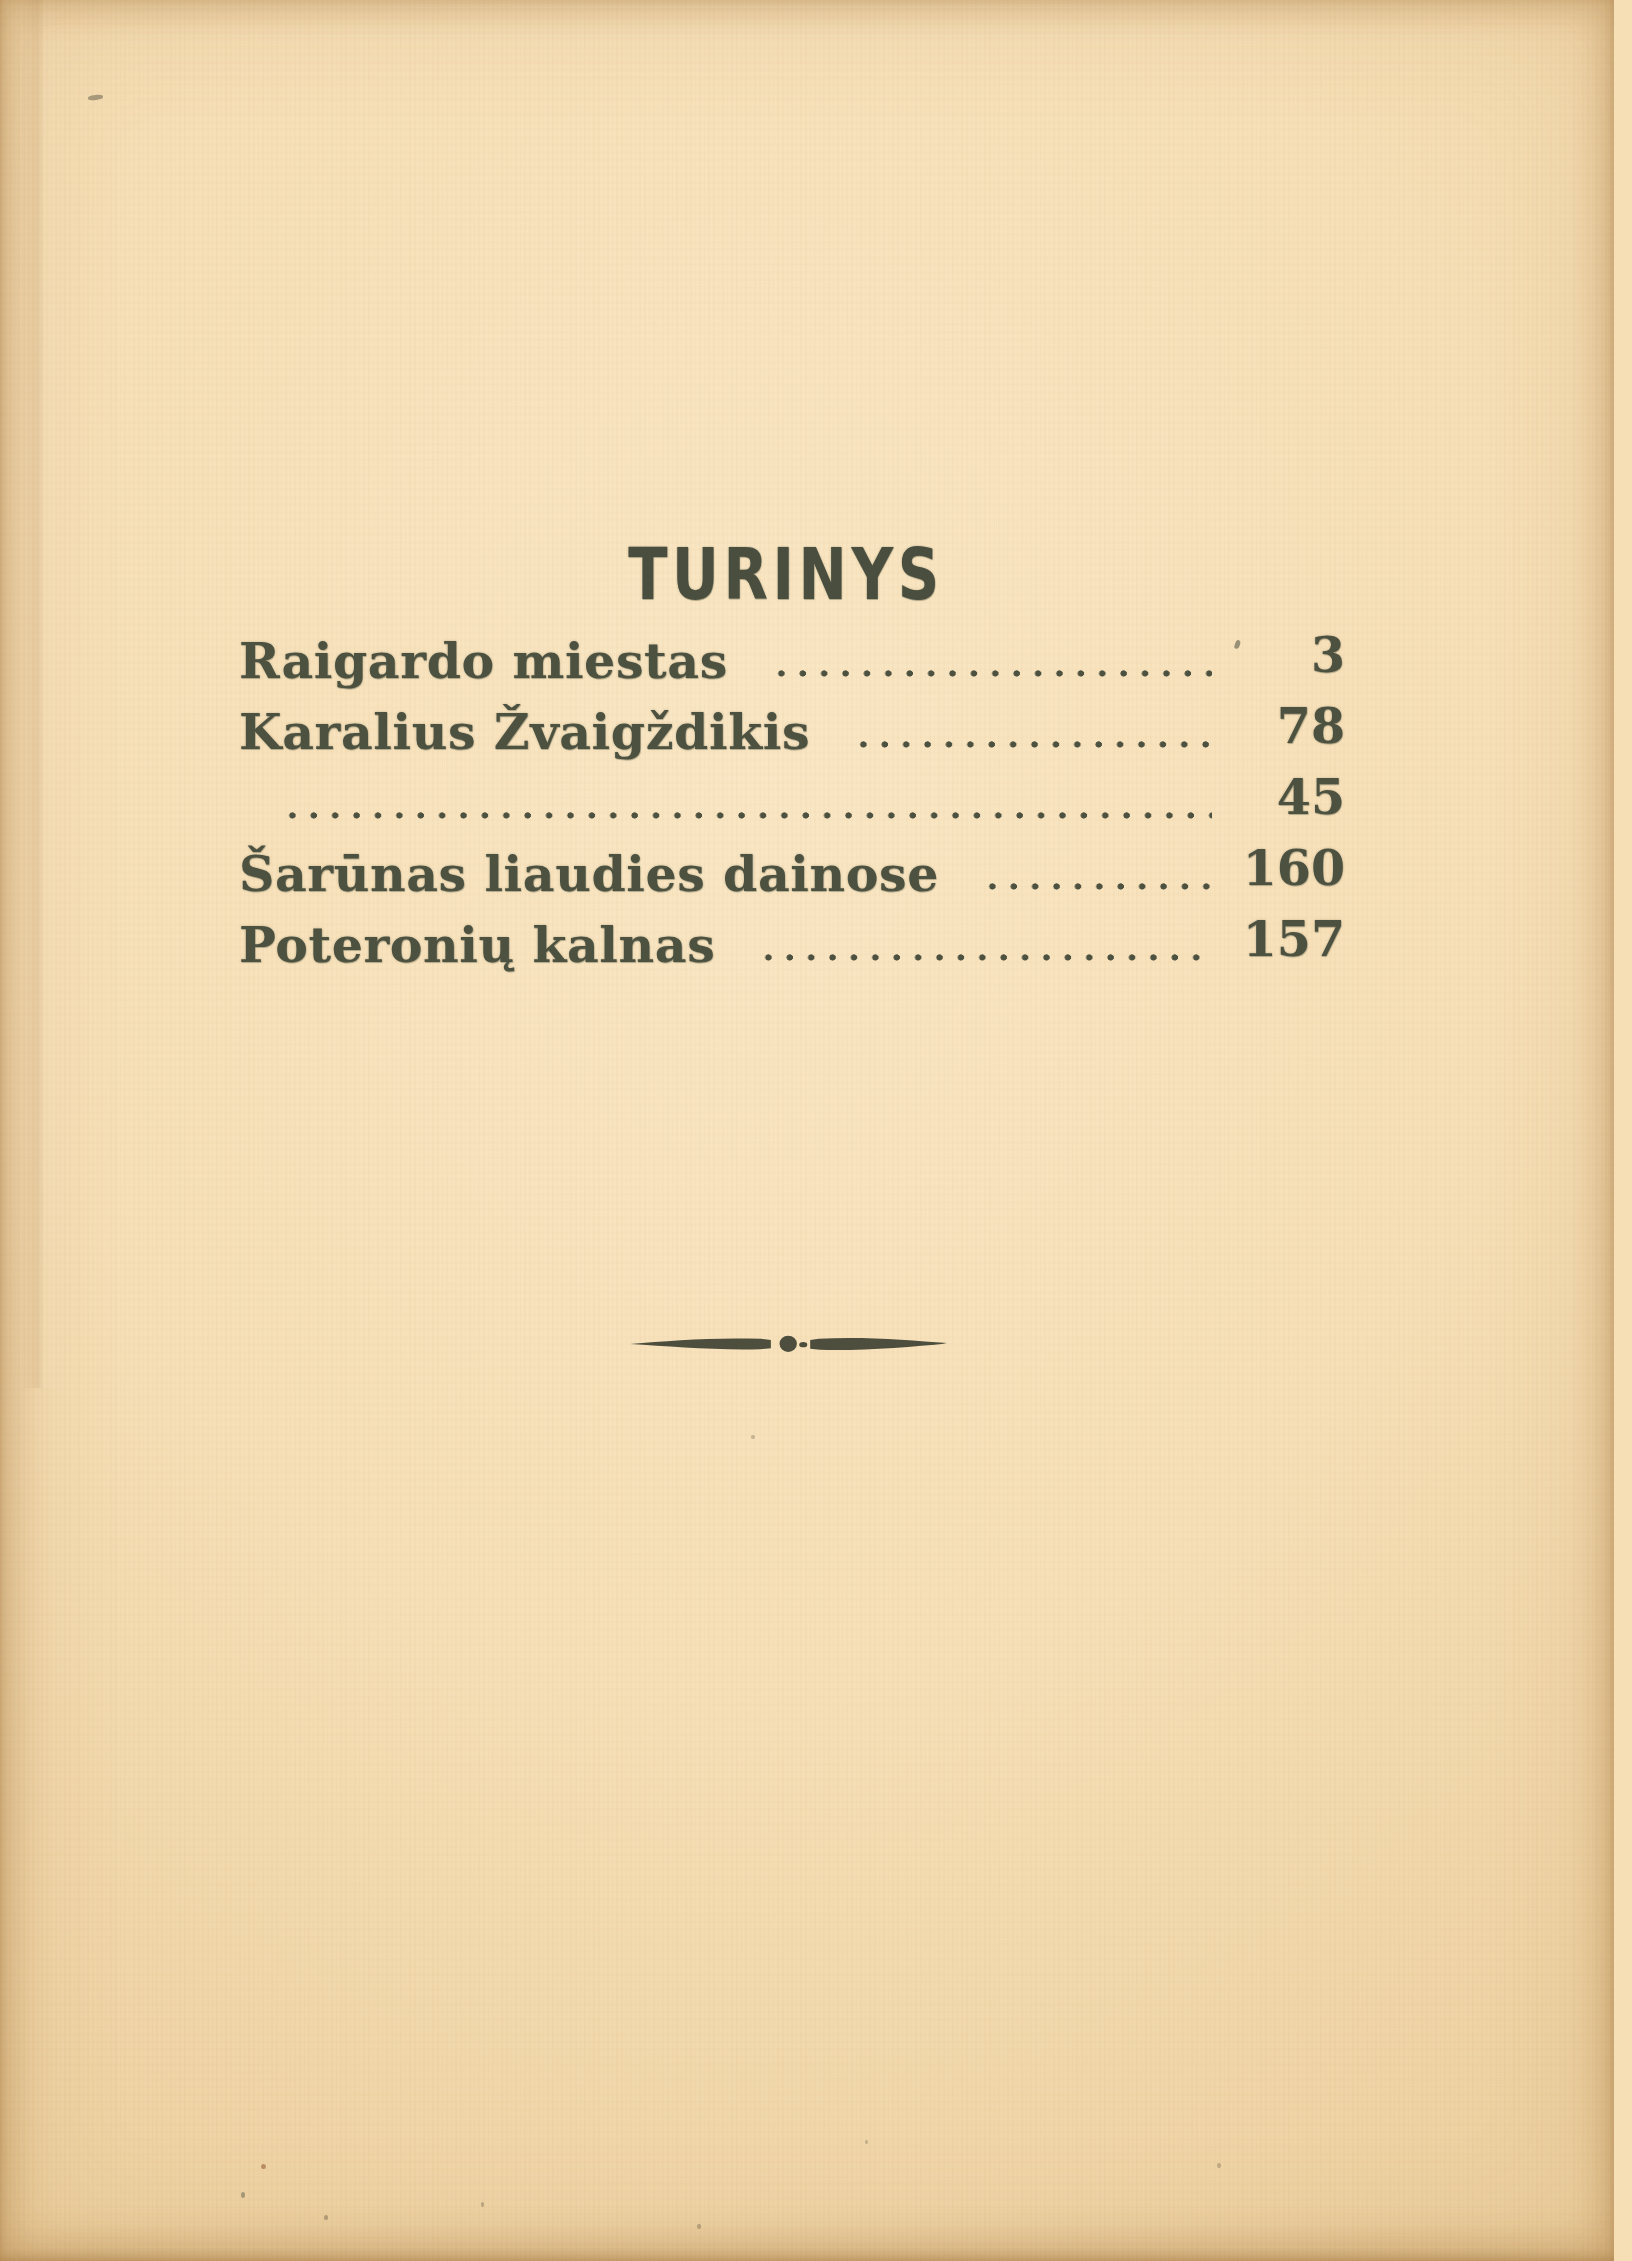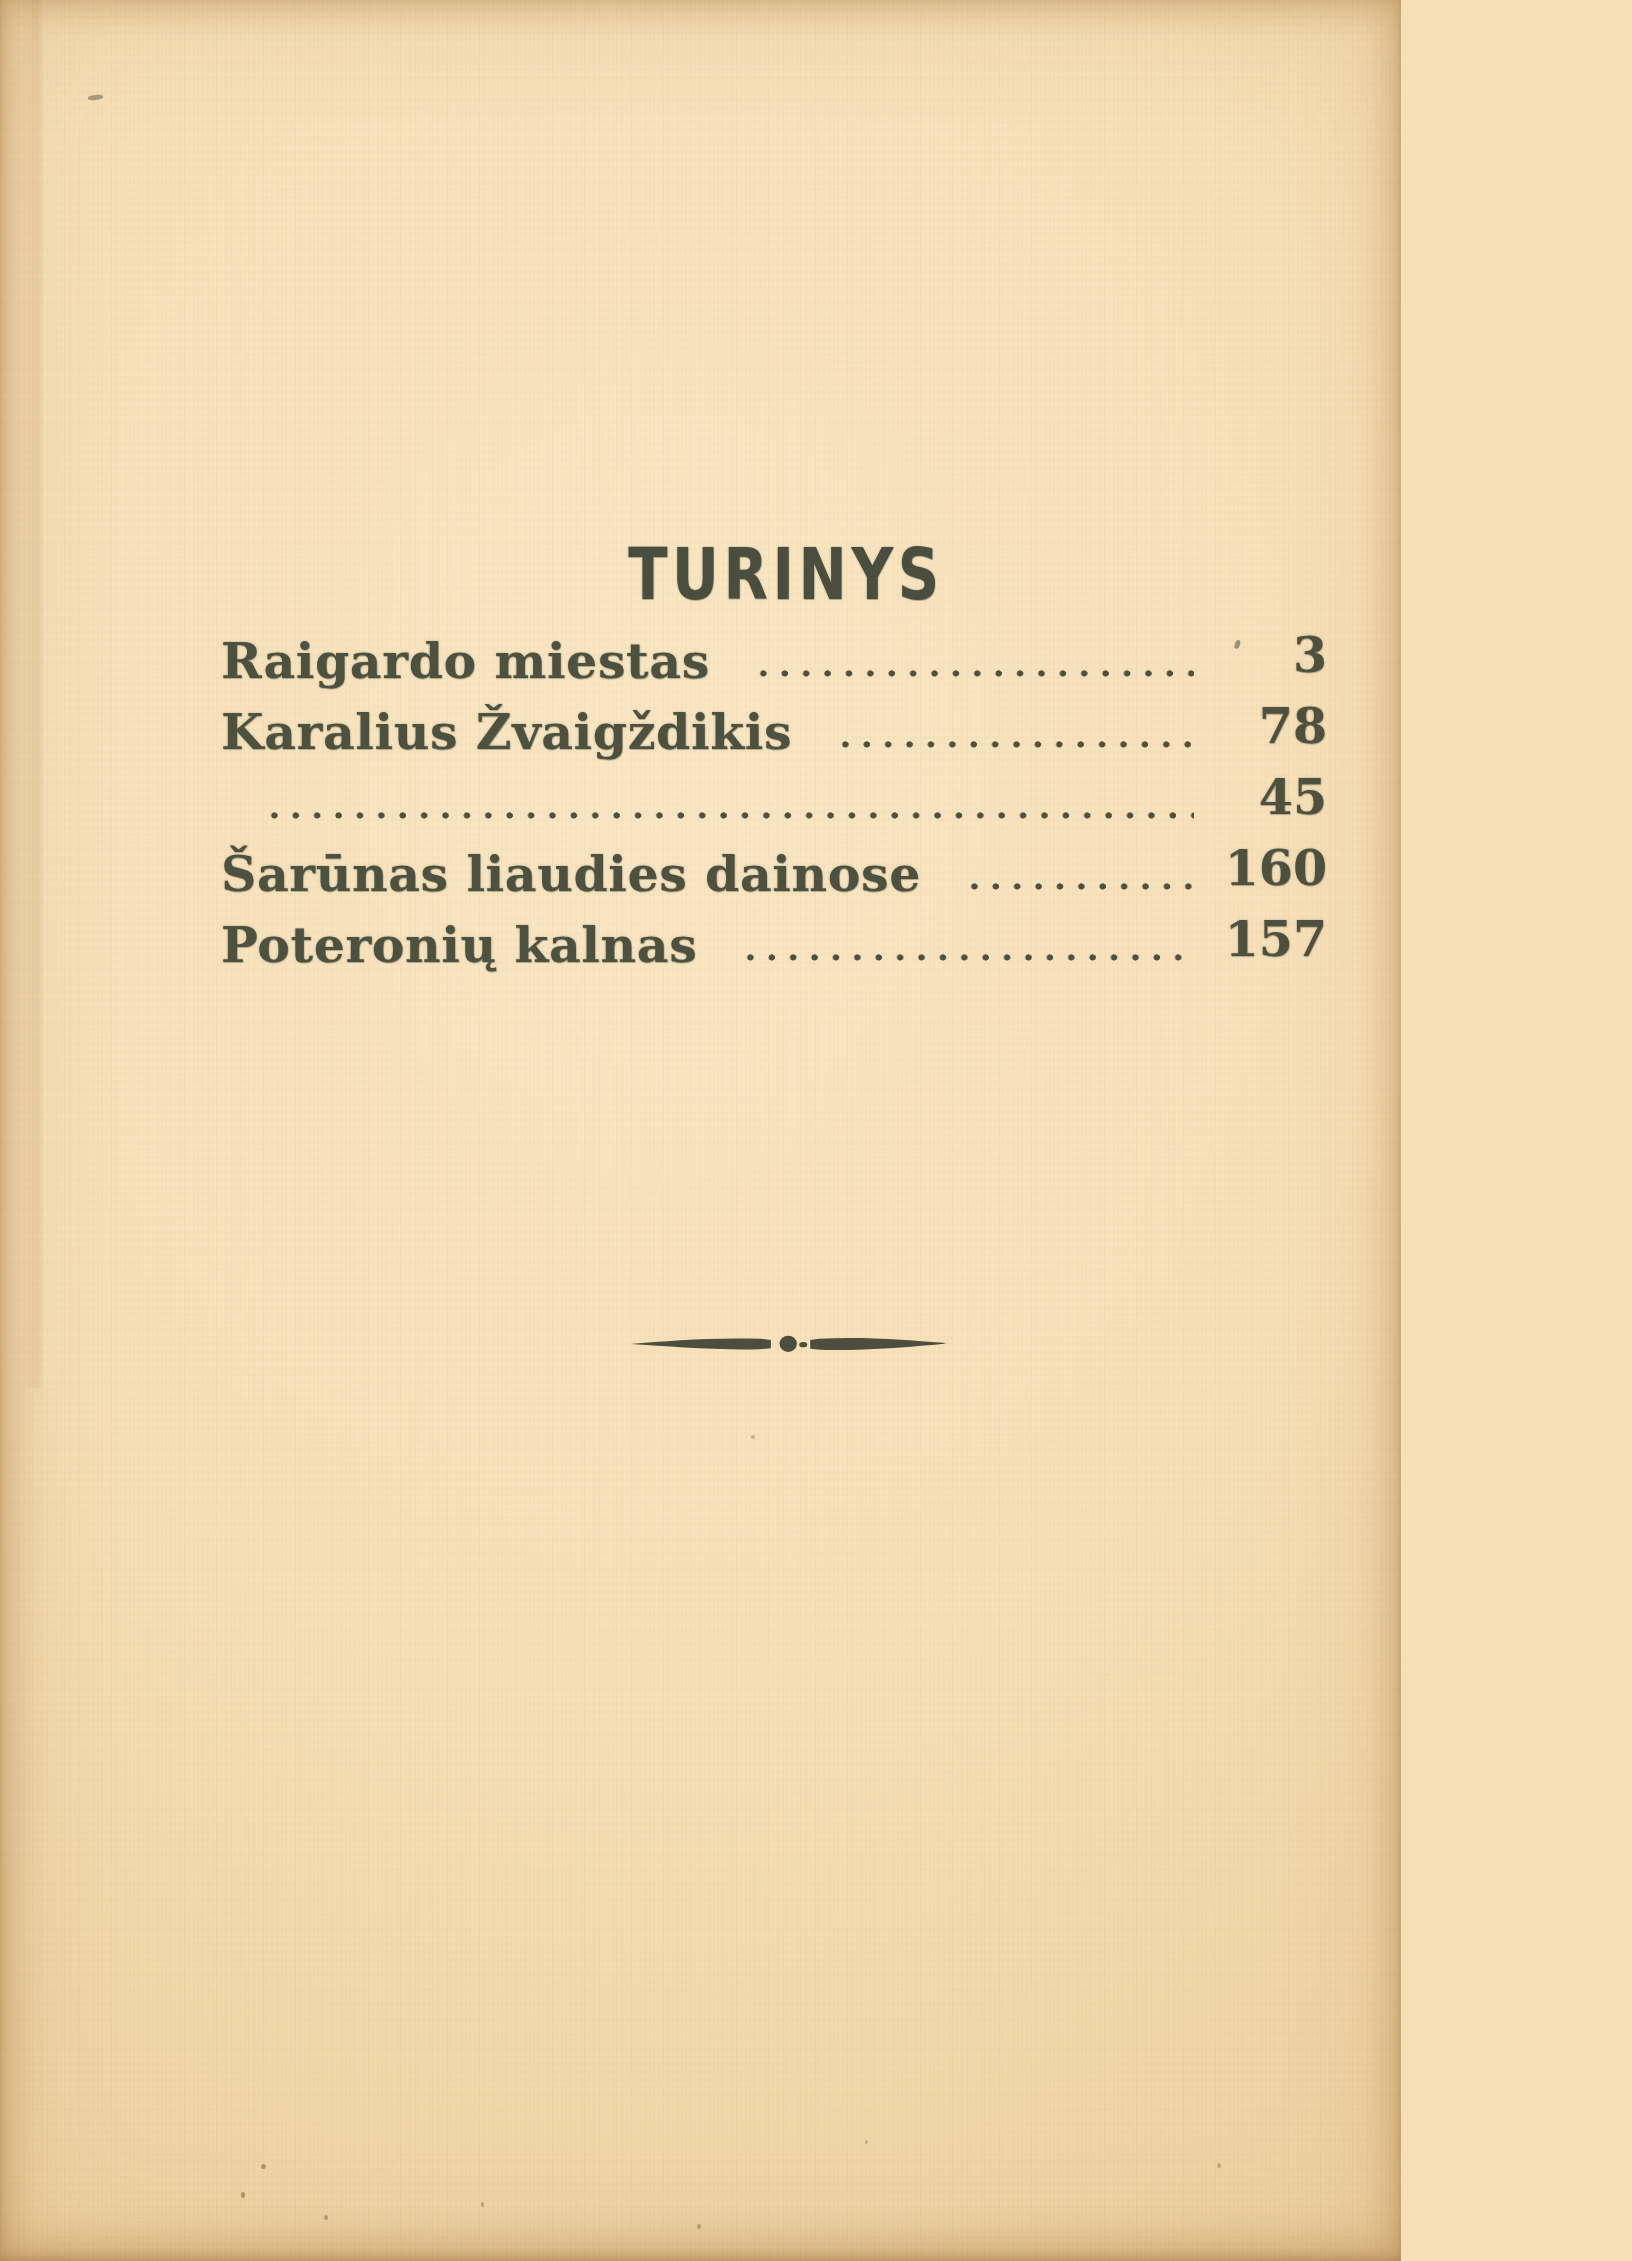--- a/index.html
+++ b/index.html
@@ -11,21 +11,21 @@
   }
   *{margin:0;padding:0;box-sizing:border-box;}
   html,body{width:1633px;height:2261px;}
   body{
     font-family:"DejaVu Serif","Liberation Serif",serif;
     background:var(--paper);
     overflow:hidden;
   }
   .page{
     position:relative;
-    width:1401px;height:2261px;
+    width:1614px;height:2261px;
     background:
       radial-gradient(ellipse 1388px 1677px at 47% 34%, var(--paper-light) 0%, var(--paper) 55%, var(--paper-dark) 100%);
   }
   
   .texture{
     position:absolute;inset:0;
     background:
       repeating-linear-gradient(90deg, rgba(170,125,60,0.028) 0 1.7px, rgba(255,248,230,0.03) 1.7px 4.6px),
       repeating-linear-gradient(0deg, rgba(170,125,60,0.015) 0 2.9px, rgba(255,248,230,0.02) 2.9px 7.5px);
     pointer-events:none;
@@ -56,21 +56,21 @@
     line-height:72px;
     letter-spacing:5.8px;
     color:#4a4e3e;
     transform:scaleX(0.80);
     transform-origin:50% 50%;
     text-shadow:0 0 2.3px rgba(80,84,64,0.45), 0.6px 0.6px 0 rgba(70,74,56,0.30);
     white-space:nowrap;
   }
   .toc{
     position:absolute;
-    left:221px;top:626px;width:1106px;
+    left:239px;top:626px;width:1106px;
   }
   .toc-row{
     display:flex;
     align-items:baseline;
     height:71px;
   }
   .toc-label{
     font-size:49px;
     line-height:71px;
     font-weight:bold;

